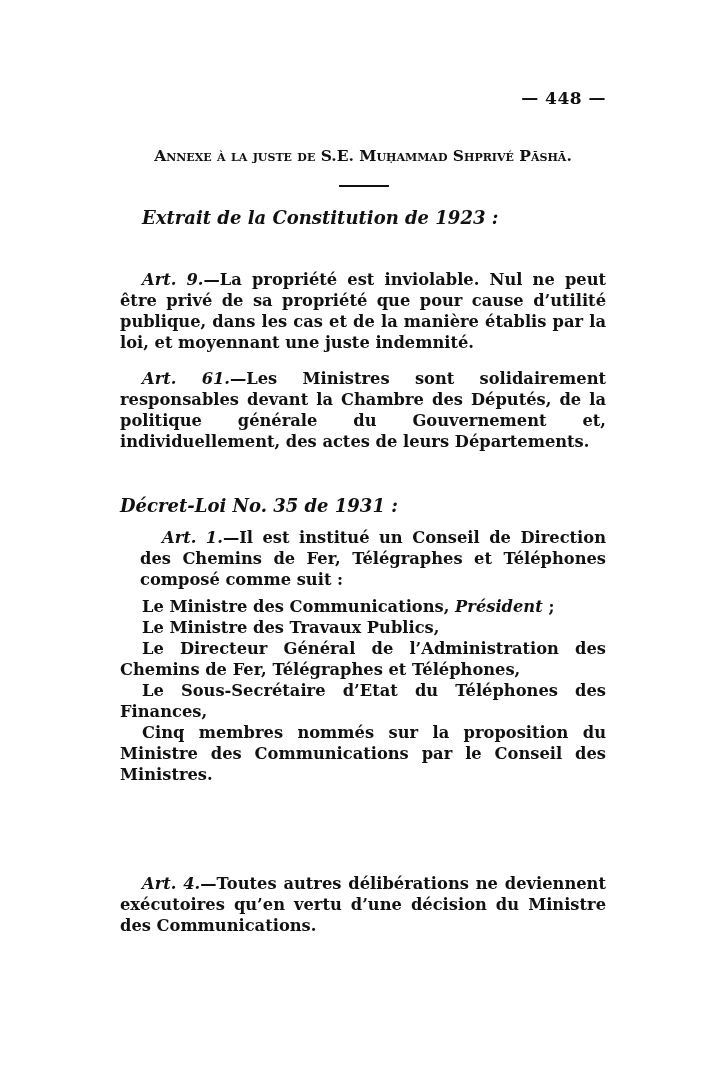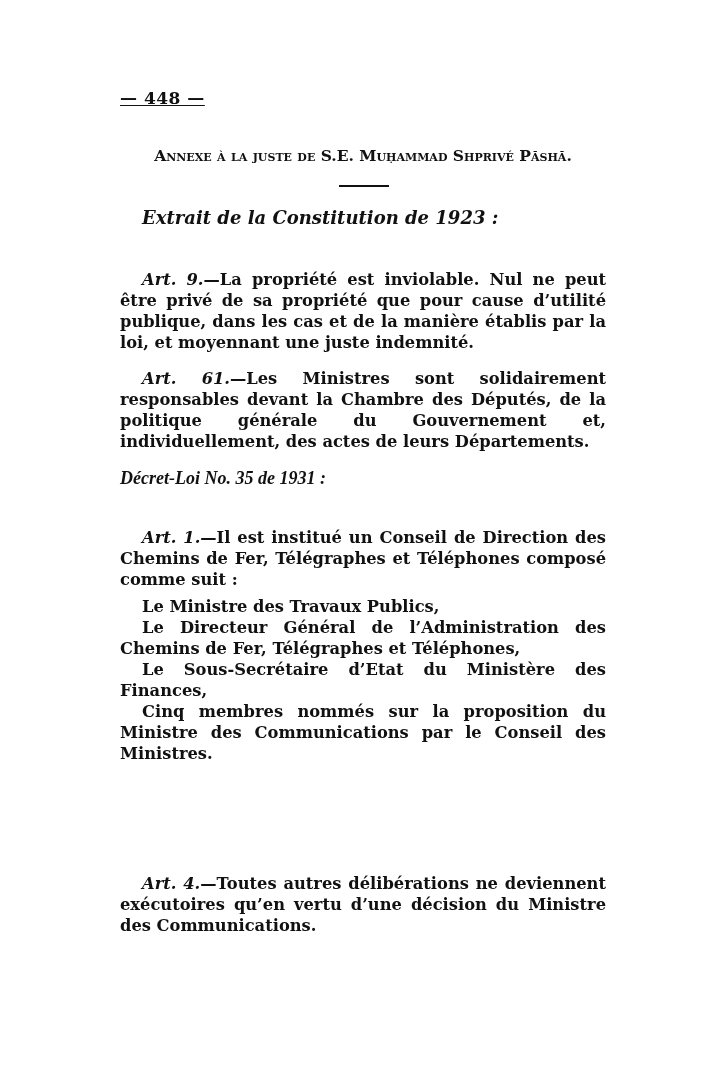--- a/index.html
+++ b/index.html
@@ -1,20 +1,20 @@
 <!DOCTYPE html>
 <html><head>
   <meta charset="utf-8">
   <style>
     html, body { margin: 0; padding: 0; background: #ffffff; }
     body { width: 720px; height: 1082px; position: relative; overflow: hidden;
       font-family: "DejaVu Serif", "Liberation Serif", serif; color: #111; }
     .page { position: absolute; left: 120px; width: 486px; top: 0; }
-    .pnum { position: absolute; top: 88px; left: 0; width: 486px; text-align: left;
-      font-weight: bold; font-size: 17px; letter-spacing: 0.5px; text-decoration: underline; }
+    .pnum { position: absolute; top: 88px; left: 0; width: 486px; text-align: right;
+      font-weight: bold; font-size: 17px; letter-spacing: 0.5px; }
     .heading { position: absolute; top: 146px; left: 0; width: 486px; text-align: center;
       font-weight: bold; font-size: 15.5px; white-space: nowrap; font-variant: small-caps; }
     .heading .u { text-underline-offset: 3px; }
     .rule { position: absolute; top: 185px; left: 219px; width: 50px; height: 0;
       border-top: 2px solid #111; }
     .blk { position: absolute; left: 0; width: 486px; font-size: 16.3px; line-height: 21px;
       text-align: justify; font-weight: bold; }
     .blk p { margin: 0; }
     .ind { text-indent: 22px; }
     .it { font-style: italic; }
@@ -37,29 +37,30 @@
   </div>
 
   <div class="blk" style="top:269px;">
     <p class="ind"><span class="it">Art. 9.</span><span>—La propriété est inviolable.  Nul ne peut être privé de sa propriété que pour cause d’utilité publique, dans les cas et de la manière établis par la loi, et moyennant une juste indemnité.</span></p>
   </div>
 
   <div class="blk" style="top:368px;">
     <p class="ind"><span class="it">Art. 61.</span><span>—Les Ministres sont solidairement responsables devant la Chambre des Députés, de la politique générale du Gouvernement et, individuellement, des actes de leurs Départements.</span></p>
   </div>
 
-  <div class="blk" style="top:468px;font-family:Liberation Serif, serif;">
+  <div class="blk" style="top:495px;">
     <p class="sec">Décret-Loi No. 35 de 1931 :</p>
   </div>
 
   <div class="blk" style="top:527px;">
-    <p class="ind" style="margin-bottom:6px;"><span class="it">Art. 1.</span><span>—Il est institué un Conseil de Direction des Chemins de Fer, Télégraphes et Téléphones composé comme suit :</span></p>
+    <p class="ind" style="margin-bottom:6px;margin-left:20px;"><span class="it">Art. 1.</span><span>—Il est institué un Conseil de Direction des Chemins de Fer, Télégraphes et Téléphones composé comme suit :</span></p>
+    <p class="item"><span>Le Ministre des Communications, </span><span class="it">Président</span><span> ;</span></p>
     <p class="item">Le Ministre des Travaux Publics,</p>
     <p class="item">Le Directeur Général de l’Administration des Chemins de Fer, Télégraphes et Téléphones,</p>
-    <p class="item">Le Sous-Secrétaire d’Etat du Ministère des Finances,</p>
+    <p class="item">Le Sous-Secrétaire d’Etat du Téléphones des Finances,</p>
     <p class="item">Cinq membres nommés sur la proposition du Ministre des Communications par le Conseil des Ministres.</p>
   </div>
 
   <div class="blk" style="top:873px;">
     <p class="ind"><span class="it">Art. 4.</span><span>—Toutes autres délibérations ne deviennent exécutoires qu’en vertu d’une décision du Ministre des Communications.</span></p>
   </div>
 
 </div>
 
 </body></html>

